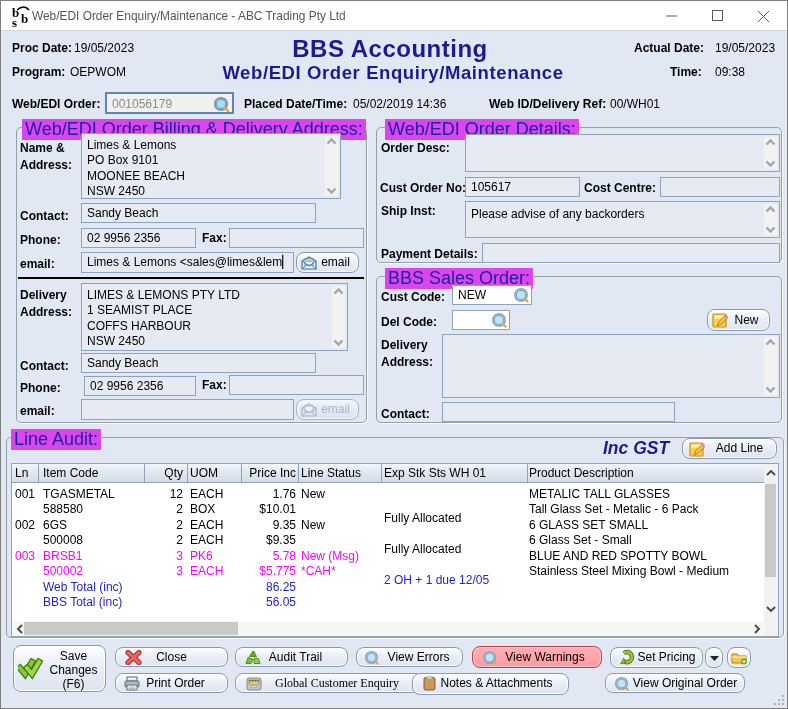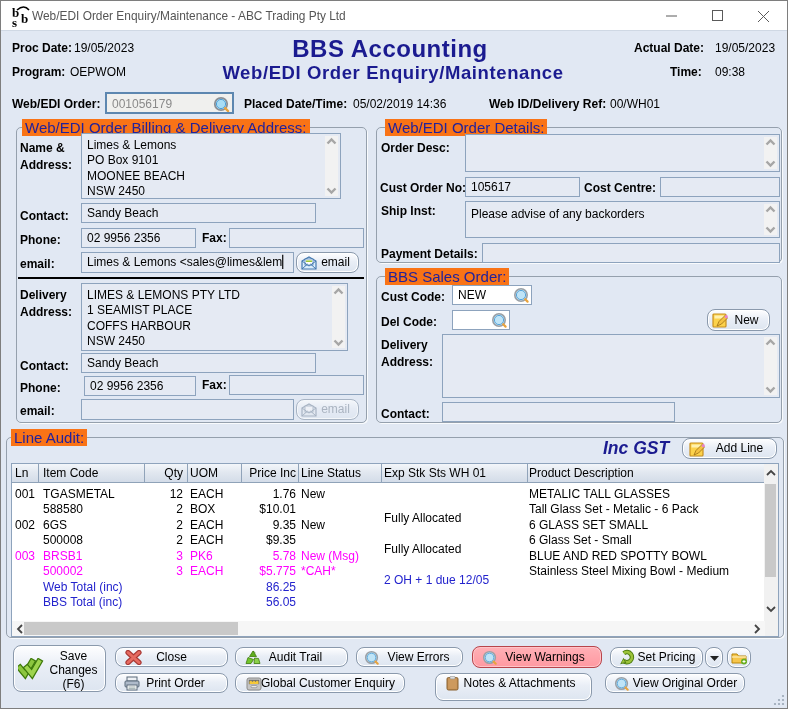--- a/index.html
+++ b/index.html
@@ -6,21 +6,21 @@
 html,body { width:788px; height:709px; overflow:hidden; }
 body { font-family:"Liberation Sans", sans-serif; font-size:12px; color:#000; }
 #win { position:absolute; left:0; top:0; width:788px; height:709px; border:1px solid #7e7e7e; background:#e1e8f3; }
 #titlebar { position:absolute; left:0; top:0; width:786px; height:30px; background:#ffffff; border-bottom:1px solid #cfd8e4; }
 #title { position:absolute; left:31px; top:8px; font-size:11.9px; color:#555; }
 .capbtn { position:absolute; top:0; width:45px; height:29px; color:#333; text-align:center; }
 #logo { position:absolute; left:10px; top:3px; width:24px; height:24px; }
 .lbl { position:absolute; font-weight:bold; white-space:nowrap; }
 .val { position:absolute; white-space:nowrap; }
 .group { position:absolute; border:1px solid #95a0ad; border-radius:5px; box-shadow:1px 1px 0 #f9fbfd; }
-.gtitle { position:absolute; top:-8px; background:#f97316; color:#22229b; padding:0 3px; font-size:15px; white-space:nowrap; }
+.gtitle { position:absolute; top:-8px; background:#d946ef; color:#22229b; padding:0 3px; font-size:18px; white-space:nowrap; }
 .field { position:absolute; border:1px solid #8da3bd; background:#e5eaf3; overflow:hidden; }
 .field .txt { position:absolute; left:5px; top:2px; white-space:nowrap; line-height:15.3px; }
 .white { background:#ffffff; }
 .vtrack { position:absolute; right:2px; top:2px; bottom:2px; width:13px; background:#f2f2f2; }
 .vtrack .tup { position:absolute; top:1px; left:0; }
 .vtrack .tdn { position:absolute; bottom:1px; left:0; }
 .btn { position:absolute; background:linear-gradient(#fefeff,#e9eef6 45%,#dde5f0); border:1px solid #8a99ac; border-radius:8px; box-shadow:inset 0 0 0 1px #fff; text-align:center; }
 svg { display:block; }
 .hc { position:absolute; top:2px; white-space:nowrap; }
 .hsep { position:absolute; top:0; width:1px; height:19px; background:#90a3b9; }
@@ -433,30 +433,30 @@
   <div class="btn" style="left:114px; top:672px; width:113px; height:20px;">
     <svg width="16" height="15" viewBox="0 0 16 15" style="position:absolute;left:8px;top:2px;">
       <rect x="3" y="1" width="10" height="4" fill="#eef1f5" stroke="#5a6a7a" stroke-width="1"></rect>
       <rect x="1" y="5" width="14" height="6" rx="1" fill="#aebaca" stroke="#5a6a7a" stroke-width="1"></rect>
       <rect x="3" y="9" width="10" height="5" fill="#fff" stroke="#5a6a7a" stroke-width="1"></rect>
       <rect x="4.5" y="10.5" width="7" height="1" fill="#9aa"></rect>
       <rect x="4.5" y="12.2" width="7" height="1" fill="#9aa"></rect>
     </svg>
     <span style="position:relative; top:2px; left:4px;">Print Order</span>
   </div>
-  <div class="btn" style="left:234px; top:672px; width:170px; height:20px;">
+  <div class="btn" style="left:234px; top:672px; width:188px; height:20px;font-family:Liberation Serif, serif;">
     <svg width="16" height="15" viewBox="0 0 16 15" style="position:absolute;left:10px;top:2px;">
       <rect x="1" y="2" width="14" height="12" rx="2" fill="#c6c6c6" stroke="#8a8a8a" stroke-width="1"></rect>
       <rect x="2.8" y="3.8" width="10.4" height="4.4" fill="#6e6e6e"></rect>
       <path d="M3.5 8 L3.5 5.5 L5 4.5 L6.5 6 L8 4.5 L9.5 6 L11 4.5 L12.5 5.5 L12.5 8 Z" fill="#f5c838"></path>
       <rect x="5" y="9.5" width="6" height="2.2" rx="1" fill="#e8e8e8" stroke="#8a8a8a" stroke-width="0.7"></rect>
     </svg>
     <span style="position:relative; top:2px; left:8px;">Global Customer Enquiry</span>
   </div>
-  <div class="btn" style="left:434px; top:672px; width:157px; height:28px;">
+  <div class="btn" style="left:411px; top:672px; width:157px; height:22px;">
     <svg width="13" height="15" viewBox="0 0 13 15" style="position:absolute;left:10px;top:2px;">
       <rect x="1" y="1.5" width="11" height="12.5" rx="1.5" fill="#c08d52" stroke="#8a6230" stroke-width="1"></rect>
       <rect x="2.2" y="2.7" width="8.6" height="10.2" fill="#cd9a5e"></rect>
       <rect x="4" y="0.3" width="5" height="2.6" rx="1" fill="#e0e0e0" stroke="#9a9a9a" stroke-width="0.7"></rect>
     </svg>
     <span style="position:relative; top:2px; left:6px;">Notes &amp; Attachments</span>
   </div>
   <div class="btn" style="left:604px; top:672px; width:140px; height:20px;">
     <svg width="16" height="16" viewBox="0 0 17 17" style="position:absolute;left:8px;top:2px;">
       <circle cx="8" cy="8" r="6.2" fill="#cfe9f8" stroke="#9aa0a6" stroke-width="1.6"></circle>

